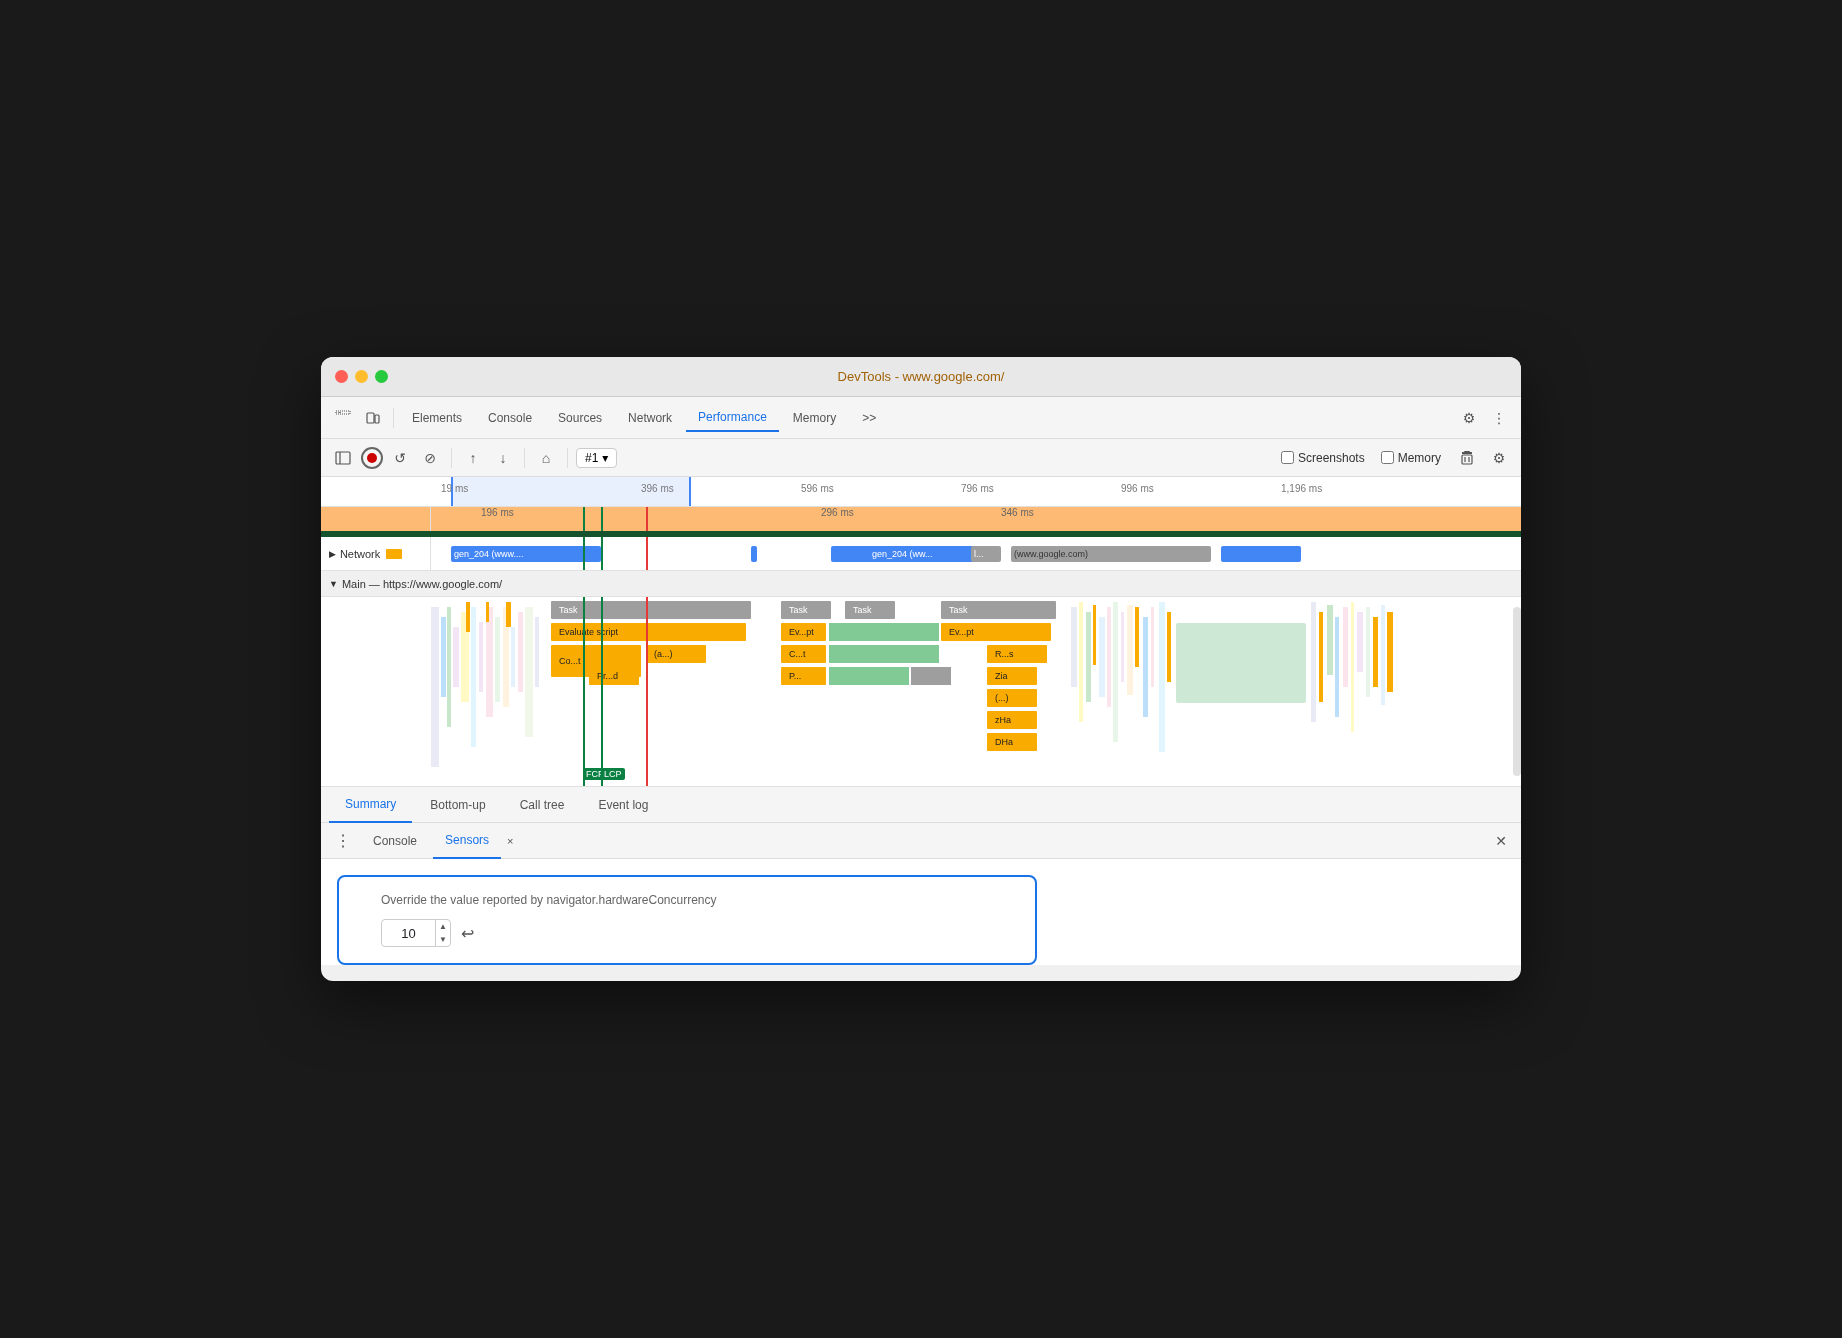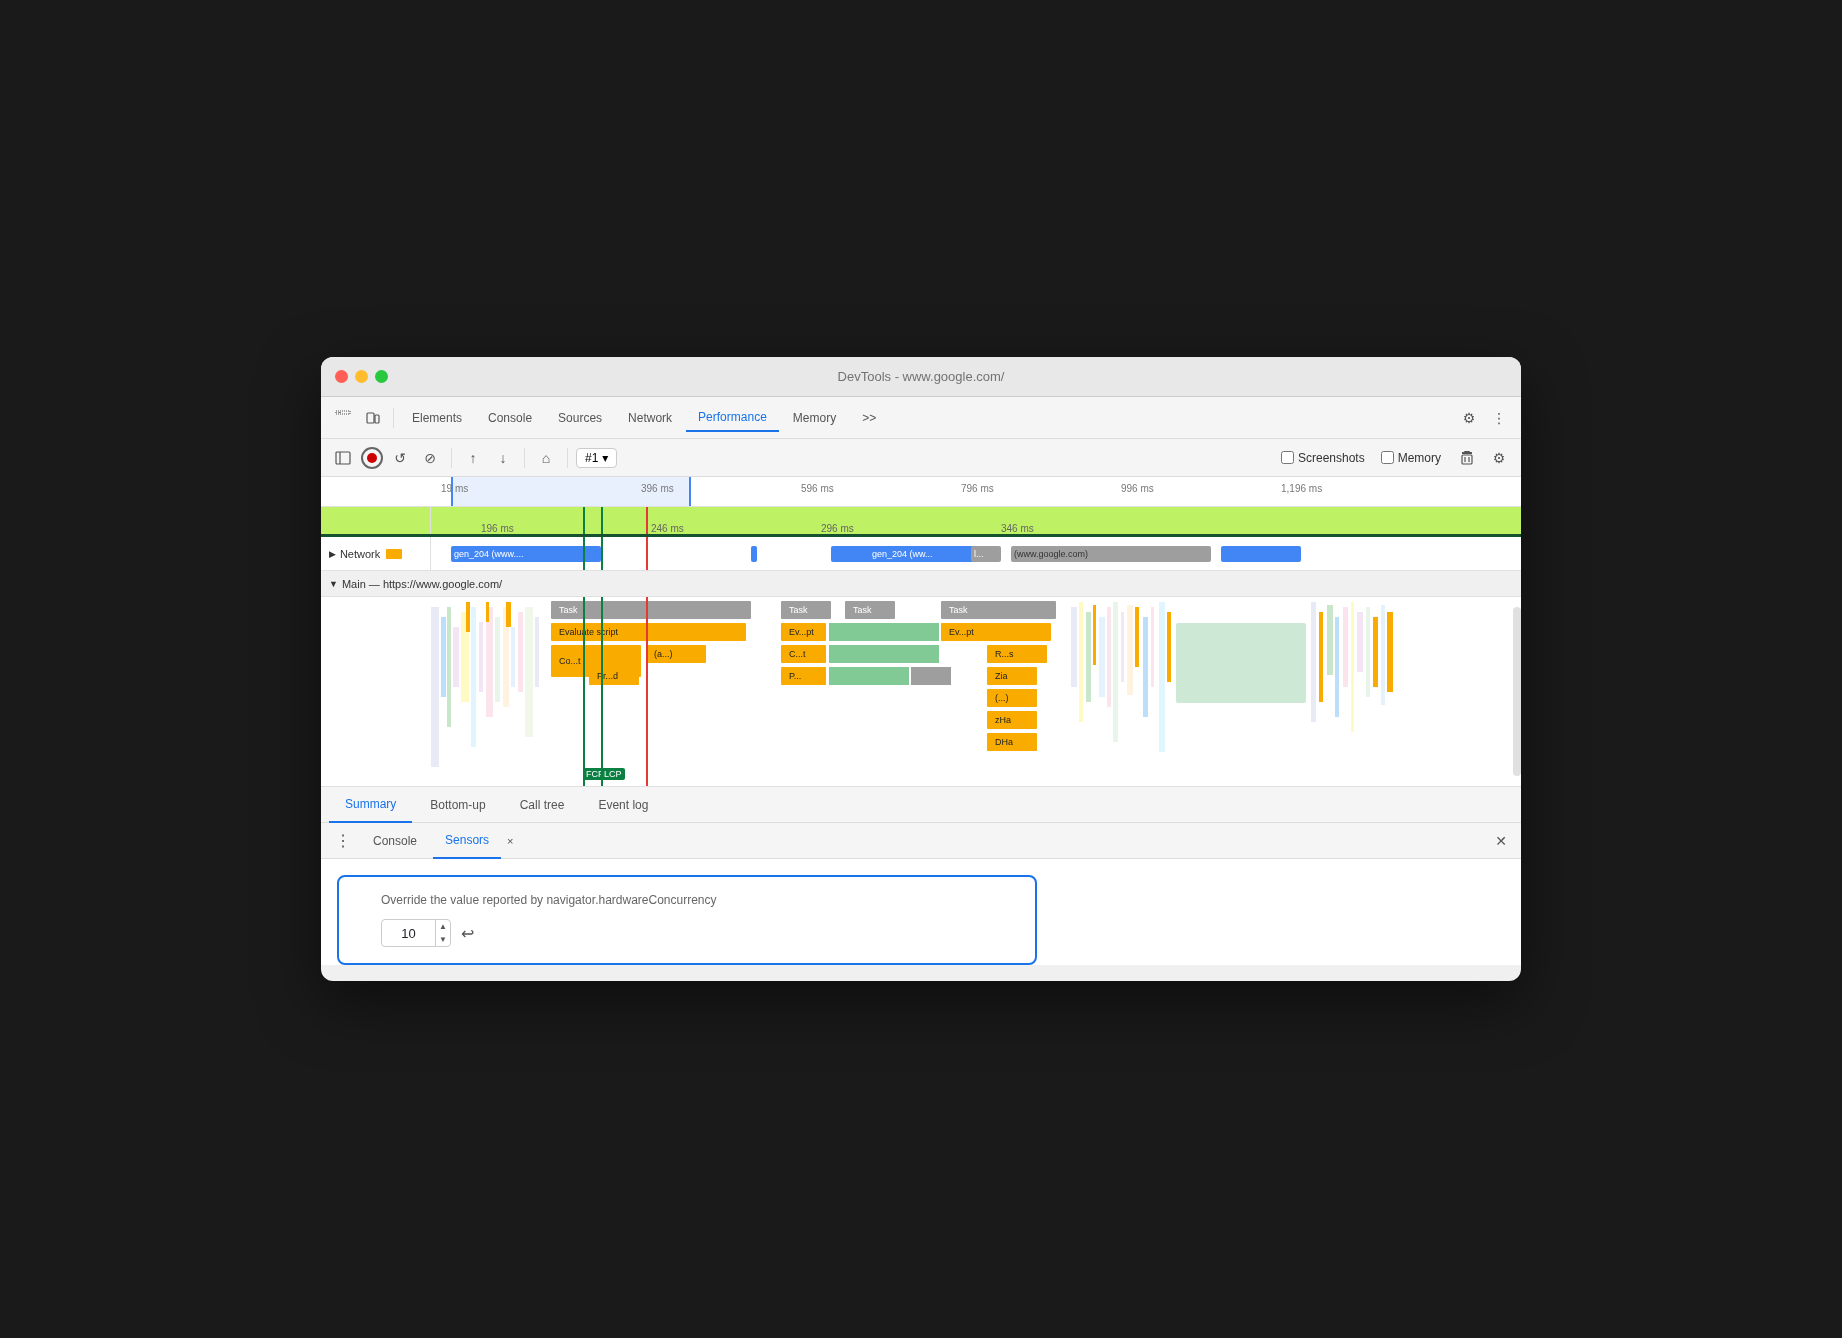--- a/index.html
+++ b/index.html
@@ -32,21 +32,21 @@
       left: 14px;
       display: flex;
       gap: 7px;
     }
     .tl { width: 13px; height: 13px; border-radius: 50%; }
     .tl-red { background: #ff5f56; }
     .tl-yellow { background: #ffbd2e; }
     .tl-green { background: #27c93f; }
     .titlebar-text {
       font-size: 13px;
-      color: #737373;
+      color: #a16207;
       font-weight: 500;
     }
     
     .top-toolbar {
       background: #f5f5f5;
       border-bottom: 1px solid #ddd;
       display: flex;
       align-items: center;
       padding: 0 8px;
       height: 42px;
@@ -142,24 +142,24 @@
     .selection-highlight {
       position: absolute;
       top: 0; bottom: 0;
       background: rgba(66, 133, 244, 0.12);
       border-left: 2px solid #4285f4;
       border-right: 2px solid #4285f4;
     }
     
     .timeline-detail {
       height: 30px;
-      background: #bef264;
-      border-bottom: 3px solid #14532d;
-      display: flex;
-      align-items: flex-end;
+      background: #fdba74;
+      border-bottom: 6px solid #14532d;
+      display: flex;
+      align-items: flex-start;
       position: relative;
     }
     .detail-tick {
       position: absolute;
       font-size: 10px;
       color: #666;
     }
     
     .network-row {
       height: 34px;

